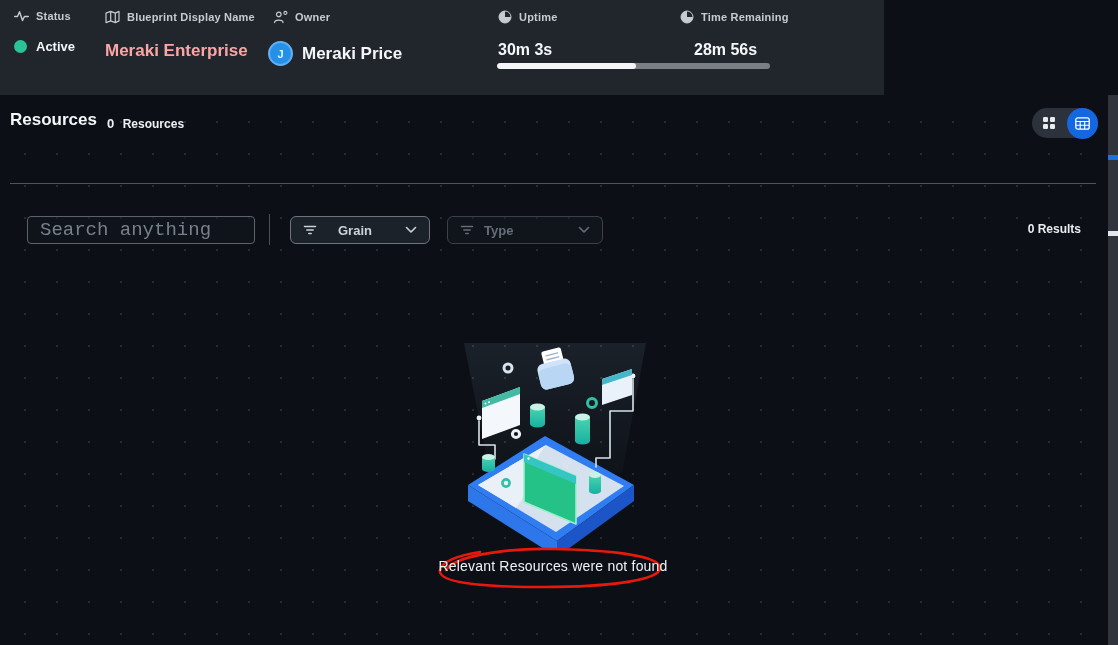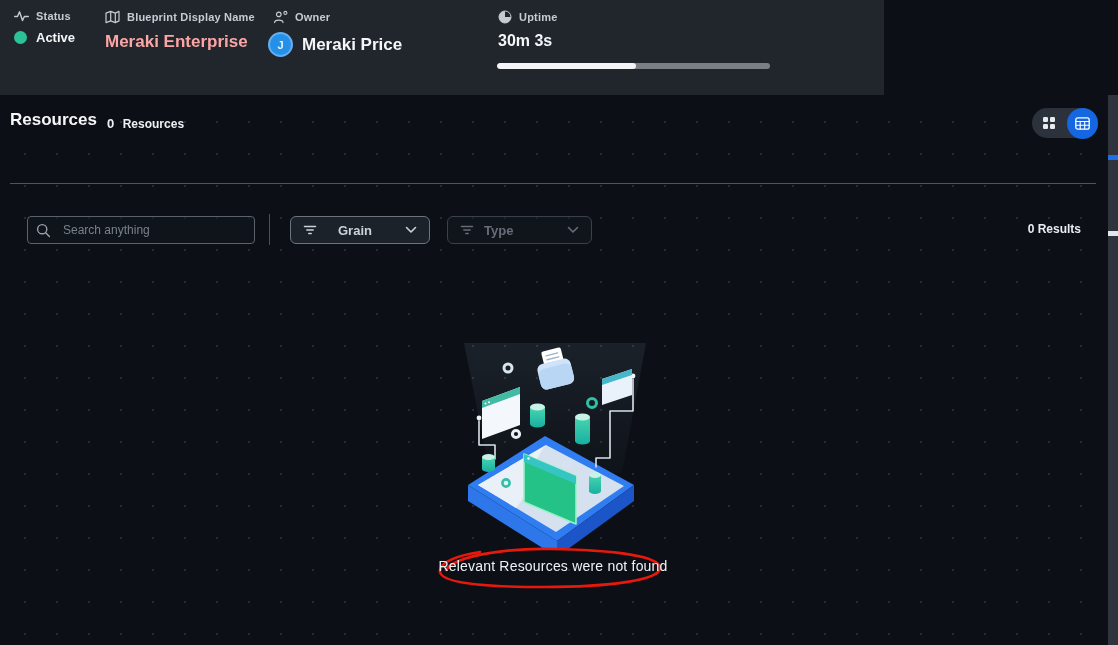--- a/index.html
+++ b/index.html
@@ -5,21 +5,21 @@
   * { margin:0; padding:0; box-sizing:border-box; }
   html,body { width:1118px; height:645px; overflow:hidden; background:#0c1016;
     font-family:"Liberation Sans", sans-serif; }
   .stage { position:relative; width:1118px; height:645px; }
 
   
   .hdr { position:absolute; top:0; left:0; width:884px; height:95px; background:#21262d; }
   .stat { position:absolute; top:10px; }
   .stat-label { display:flex; align-items:center; gap:7px; color:#c6cbd2;
     font-size:11px; font-weight:700; letter-spacing:.2px; }
-  .stat-value { display:flex; align-items:center; gap:9px; margin-top:8px;
+  .stat-value { display:flex; align-items:center; gap:9px; margin-top:17px;
     color:#f4f6f8; font-weight:700; }
   .v-lg { font-size:17px; }
   .v-md { font-size:16px; }
   .dot-green { width:13px; height:13px; border-radius:50%; background:#2bc396; }
   .link-blue { color:#fca5a5; }
   .avatar { width:25px; height:25px; border-radius:50%; background:#2490e8;
     border:2px solid #63aef0; color:#eaf4fd; font-size:11px; font-weight:700;
     display:flex; align-items:center; justify-content:center; }
   .pbar { position:absolute; left:497px; top:63px; width:273px; height:6px;
     border-radius:3px; background:#7a7e85; overflow:hidden; }
@@ -41,28 +41,28 @@
   .toggle-active { width:31px; height:31px; border-radius:50%; background:#1566e1;
     display:flex; align-items:center; justify-content:center; margin-left:2px; }
 
   .divider { position:absolute; left:10px; top:88px; width:1086px; height:1px;
     background:#878d96; opacity:.55; }
 
   .search-box { position:absolute; left:27px; top:121px; width:228px; height:28px;
     border:1px solid #5b626c; border-radius:4px; display:flex; align-items:center;
     padding:0 8px; background:rgba(18,23,30,.6); }
   .search-box input { flex:1; border:none; outline:none; background:transparent;
-    color:#cdd3da; font-size:12px; margin-left:12px; font-family:Liberation Sans, sans-serif; }
+    color:#cdd3da; font-size:19px; margin-left:4px; font-family:Liberation Mono, monospace; }
   .search-box input::placeholder { color:#78808b; }
   .vsep { position:absolute; left:269px; top:119px; width:1px; height:31px; background:#4a515b; }
 
   .drop { position:absolute; top:121px; height:28px; border-radius:6px;
     display:flex; align-items:center; padding:0 12px; gap:10px; cursor:pointer; }
   .drop-grain { left:290px; width:140px; border:1px solid #6d747e; background:#1c222a;gap:21px; }
-  .drop-type  { left:447px; width:145px; border:1px solid #3a414b; background:rgba(20,25,32,.5); }
+  .drop-type  { left:447px; width:156px; border:1px solid #3a414b; background:rgba(20,25,32,.5); }
   .drop-label { font-size:13px; font-weight:600; flex:1; }
   .drop-grain .drop-label { color:#ccd2d9; }
   .drop-type  .drop-label { color:#666d78; }
 
   .results { position:absolute; right:37px; top:127px; color:#e9edf1;
     font-size:12px; font-weight:700; }
 
   .illu { position:absolute; left:450px; top:238px; }
 
   .empty-msg { position:absolute; left:433px; top:463px; width:240px; text-align:center;
@@ -128,20 +128,33 @@
             <path d="M7,7 L7,0.6 A6.4,6.4 0 0 1 13.4,7 Z" fill="#21262d"></path>
             <circle cx="7" cy="7" r="6" fill="none" stroke="#c6cbd2" stroke-width="1"></circle>
           </svg>
         <span>Uptime</span>
       </div>
       <div class="stat-value v-md">
         <span>30m 3s</span>
       </div>
     </div>
 
+    <div class="stat" style="left:680px">
+      <div class="stat-label">
+        <svg width="14" height="14" viewBox="0 0 14 14">
+            <circle cx="7" cy="7" r="6" fill="#c6cbd2"></circle>
+            <path d="M7,7 L7,0.6 A6.4,6.4 0 0 1 13.4,7 Z" fill="#21262d"></path>
+            <circle cx="7" cy="7" r="6" fill="none" stroke="#c6cbd2" stroke-width="1"></circle>
+          </svg>
+        <span>Time Remaining</span>
+      </div>
+      <div class="stat-value v-md" style="margin-left:14px">
+        <span>28m 56s</span>
+      </div>
+    </div>
 
     <div class="pbar">
       <div class="pbar-fill" style="width: 51%;"></div>
     </div>
   </div>
 
   <div class="content">
 
     <div class="rs-title">Resources</div>
     <div class="rs-count">

